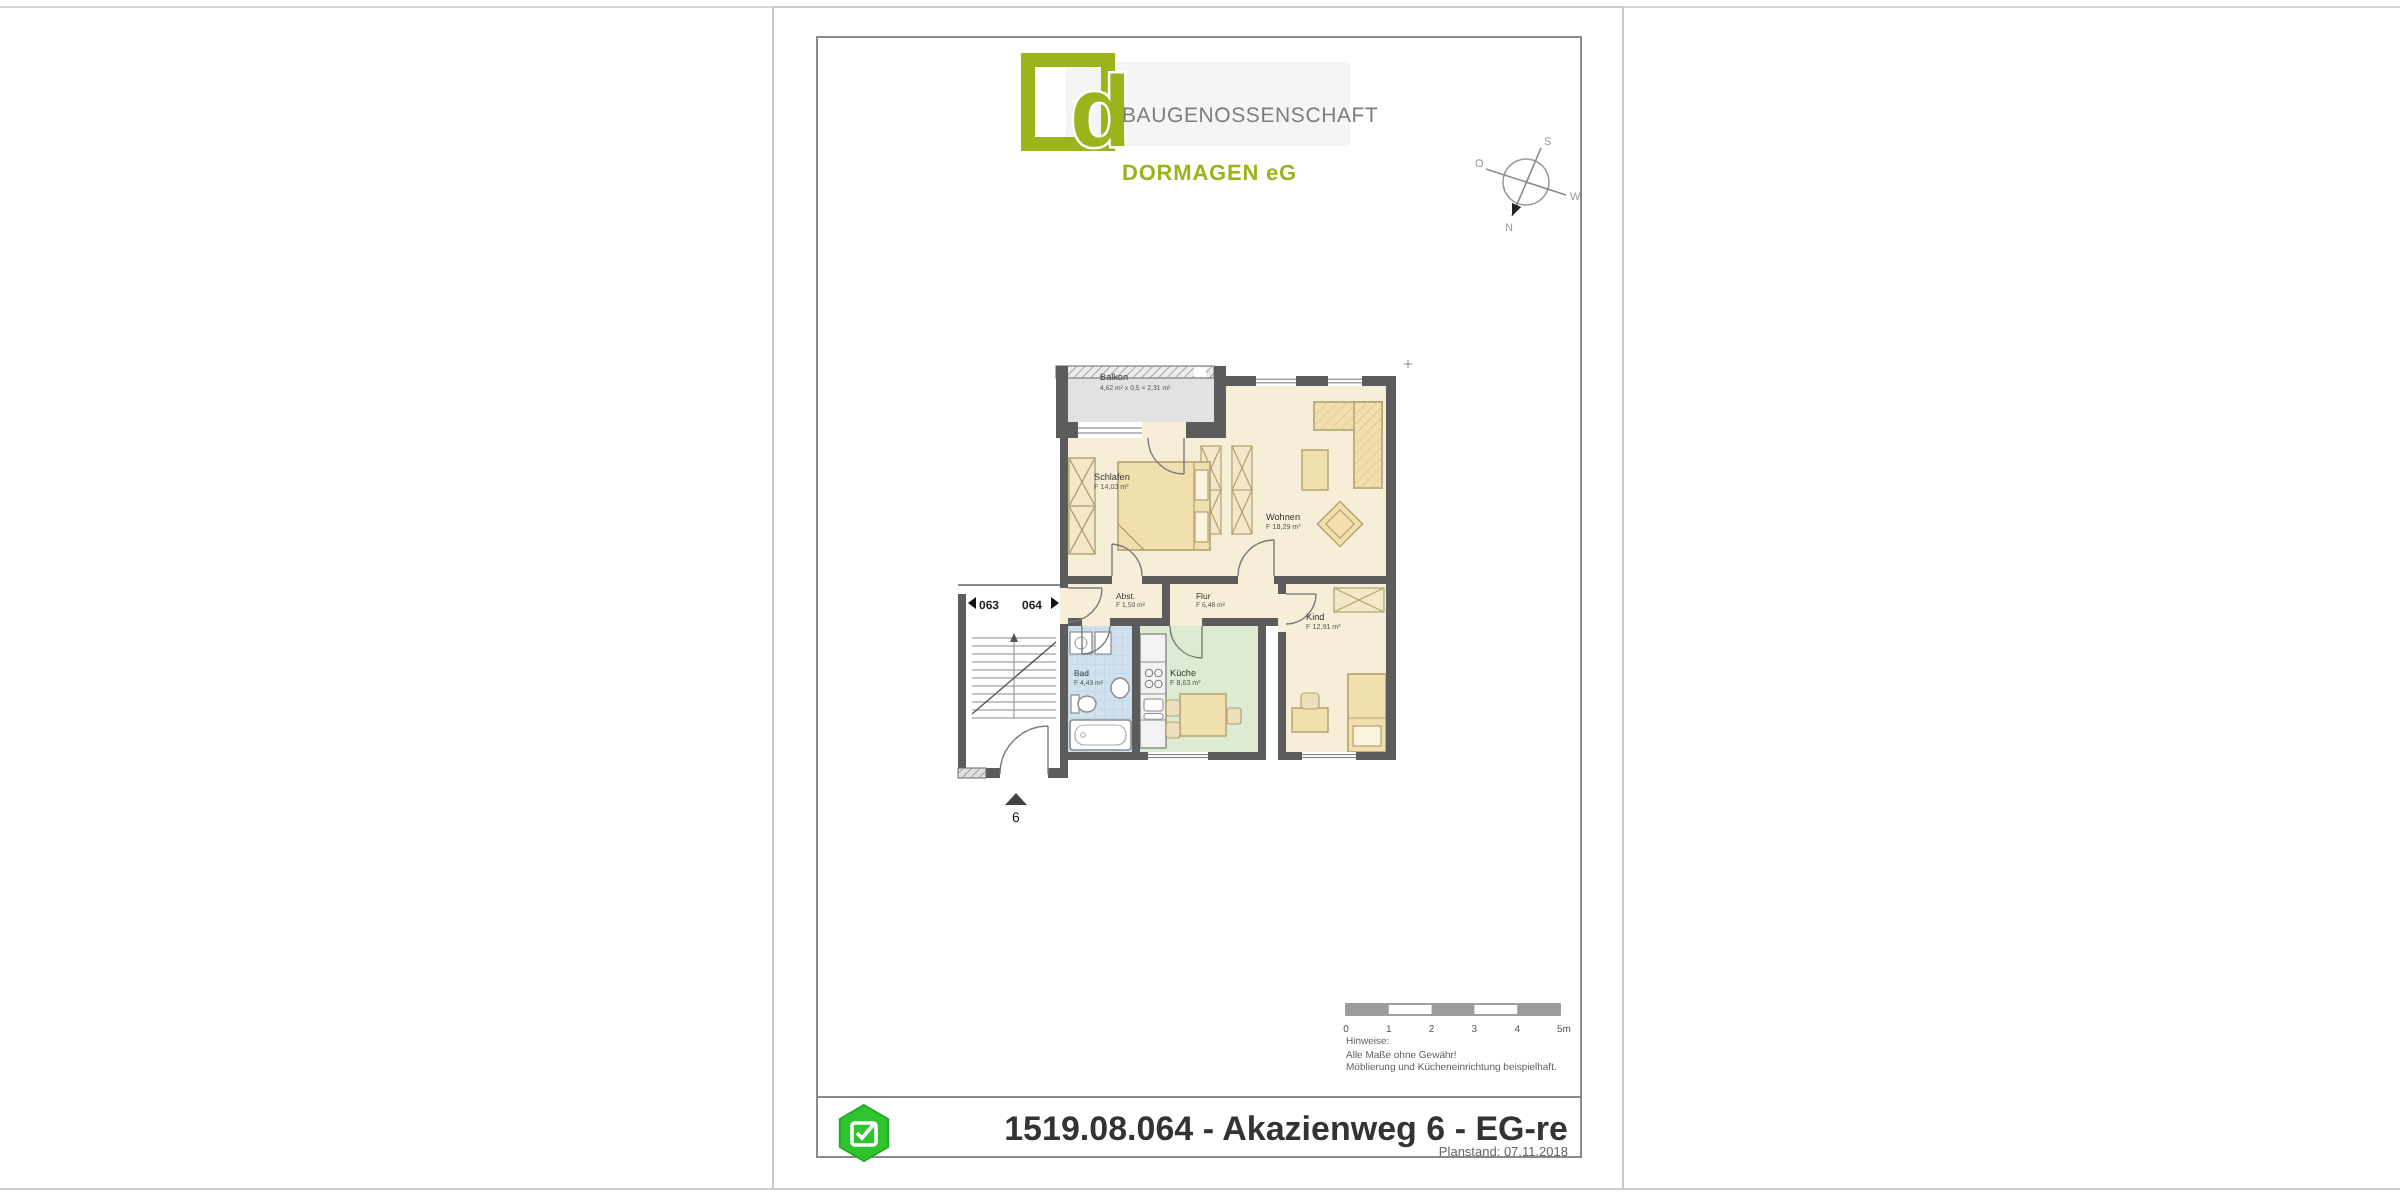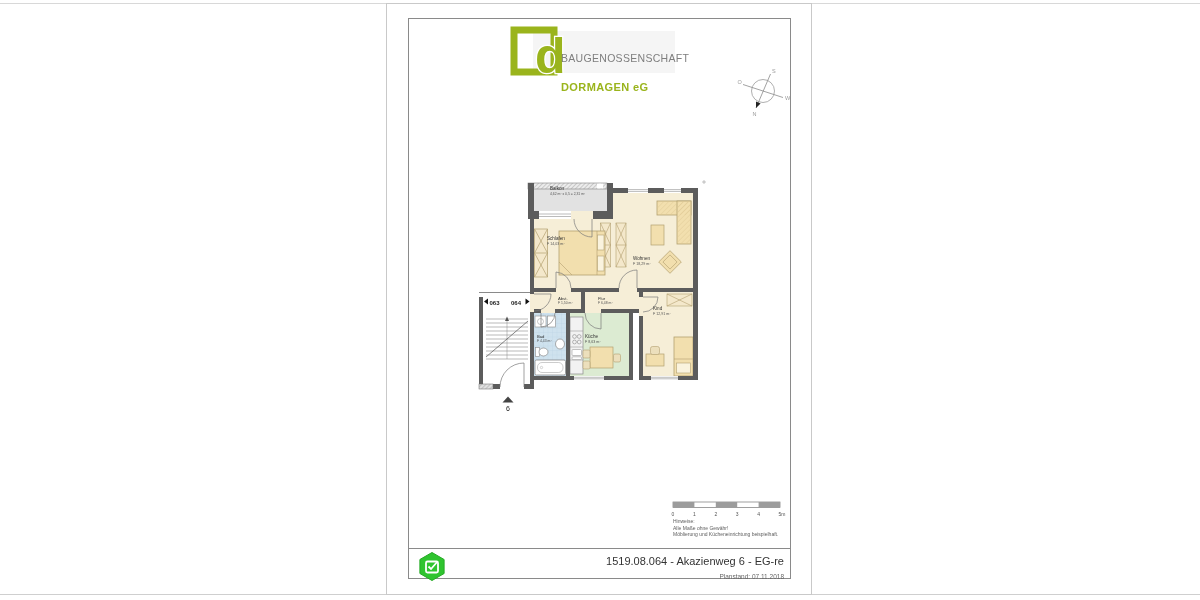--- a/index.html
+++ b/index.html
@@ -12,21 +12,21 @@
   .logo-mark{position:absolute;left:100px;top:6px;}
   .logo-text{position:absolute;left:152px;top:33px;white-space:nowrap;}
   .logo-line1{font-size:10.5px;letter-spacing:.3px;color:#7e7e7e;}
   .logo-line2{font-size:11px;font-weight:bold;letter-spacing:.4px;color:#9ab41c;margin-top:17px;}
   .compass{position:absolute;left:326px;top:44px;}
   .plan{position:absolute;left:62px;top:142px;}
   .scalebar{position:absolute;left:262px;top:480px;}
   .notes{position:absolute;left:264px;top:499px;font-size:5px;line-height:1.3;color:#606060;width:130px;}
   .tb-divider{position:absolute;left:0;top:529px;width:100%;border-top:1px solid #8a8a8a;}
   .badge{position:absolute;left:8px;top:532px;}
-  .tb-title{position:absolute;right:6px;top:536px;font-size:11px;color:#333;white-space:nowrap;}
+  .tb-title{position:absolute;right:6px;top:536px;font-size:17px;color:#333;white-space:nowrap;font-weight:bold;}
   .tb-planstand{position:absolute;right:6px;top:554px;font-size:6.5px;color:#666;}
   svg text{font-family:"Liberation Sans", sans-serif;}
 </style>
 </head>
 <body>
 
 <div class="top-rule"></div>
 <div class="bottom-rule"></div>
 <div class="outer-frame"></div>
 

